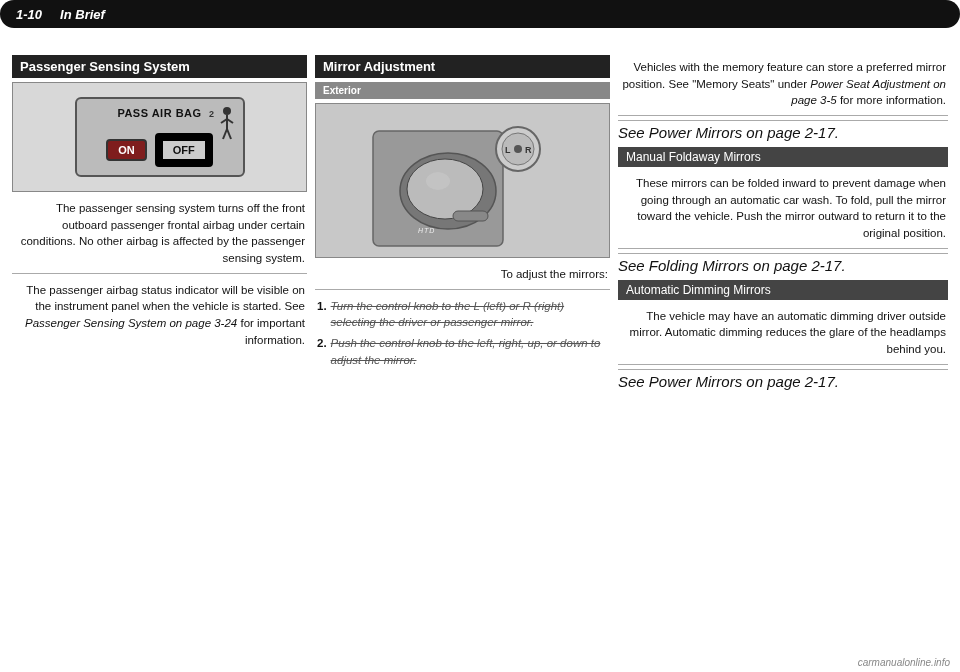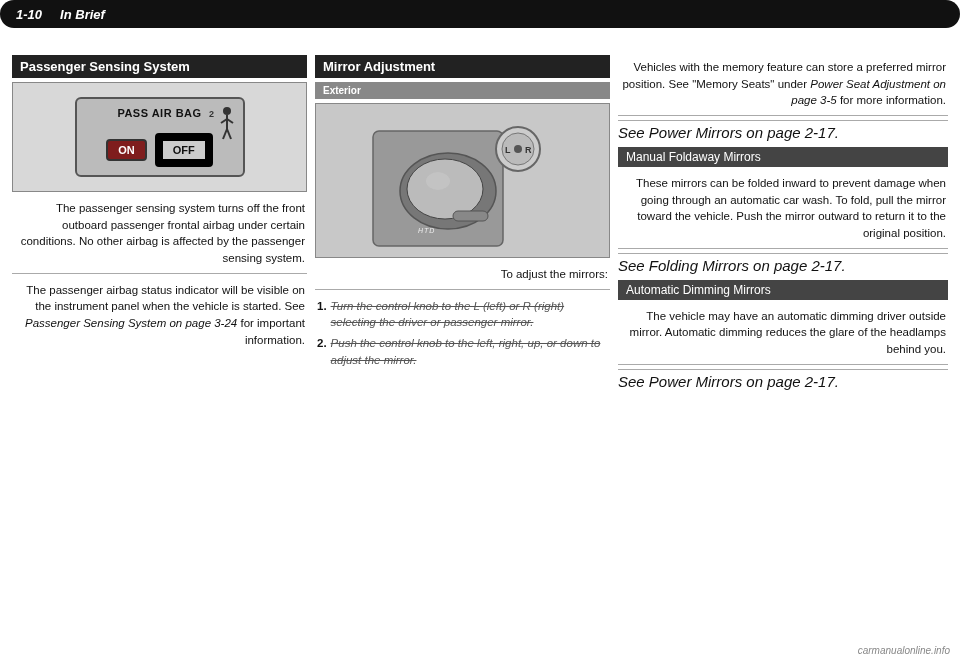--- a/index.html
+++ b/index.html
@@ -209,21 +209,21 @@
 
     .list-text {
       font-style: italic;
       color: #555;
       text-decoration: line-through;
     }
 
     
     .watermark {
       position: absolute;
-      bottom: 16px;
+      bottom: 4px;
       right: 10px;
       font-size: 10px;
       color: #888;
       font-style: italic;
     }
 
     .ref-link {
       font-style: italic;
       font-size: 15px;
       color: #111;

